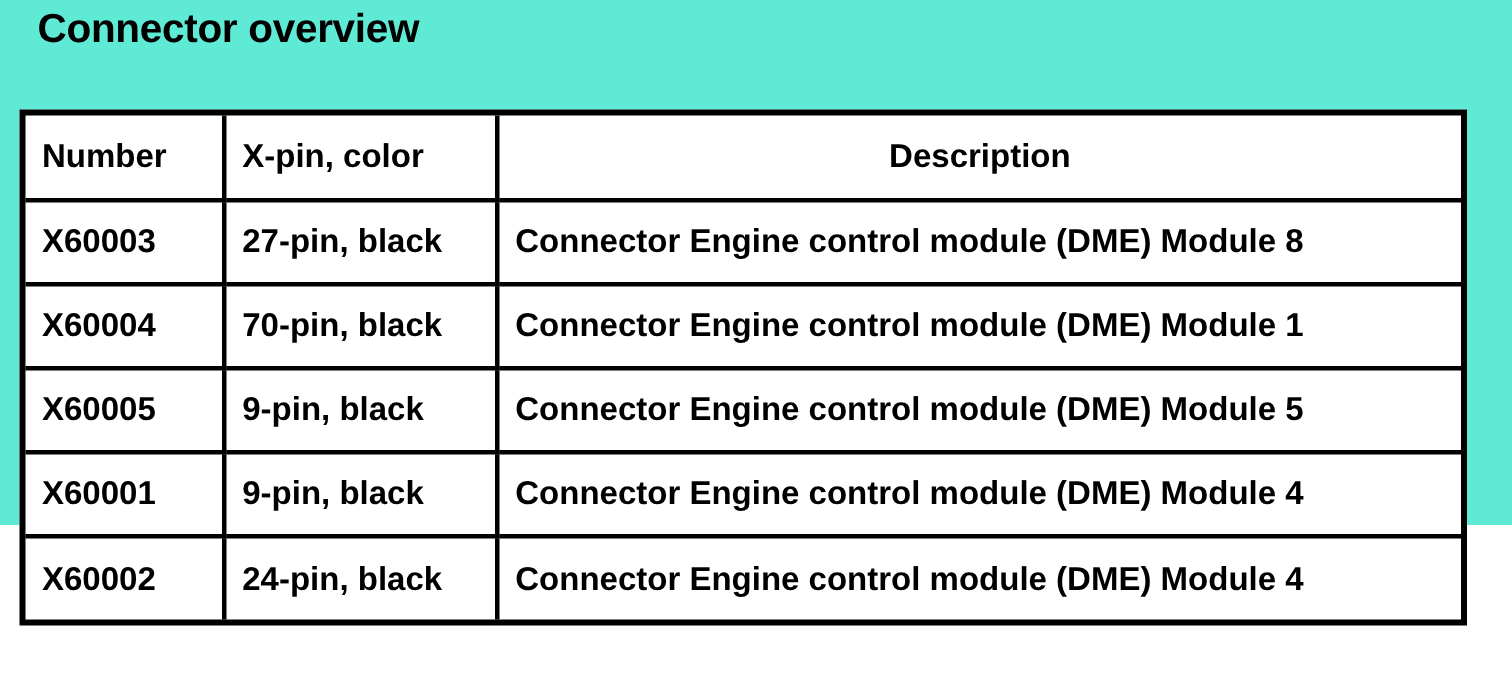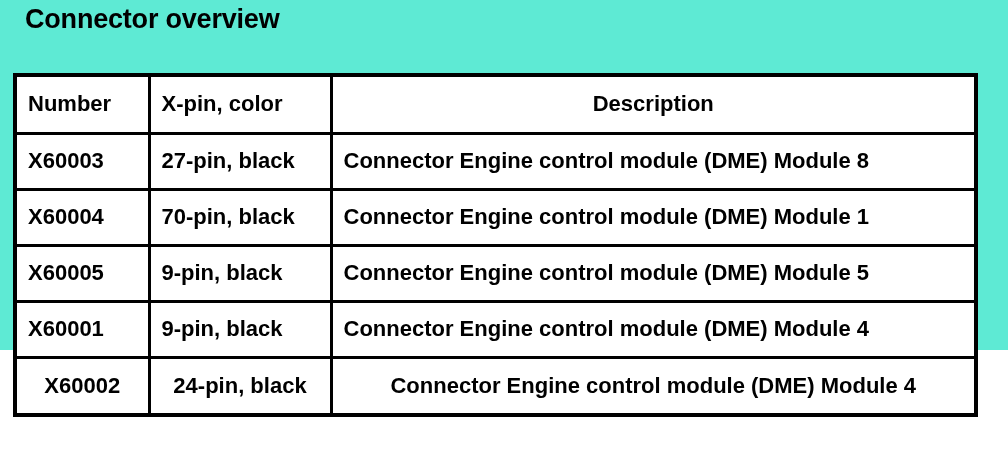--- a/index.html
+++ b/index.html
@@ -55,21 +55,20 @@
     font-weight: bold;
     text-align: left;
     vertical-align: middle;
     white-space: nowrap;
     overflow: hidden;
     box-sizing: border-box;
     line-height: 26px;
   }
   table.conn-table tr:last-child td {
     border-bottom: 0;
-    text-align: center;
   }
   table.conn-table td:last-child,
   table.conn-table th:last-child {
     border-right: 0;
   }
   table.conn-table thead th {
     font-weight: bold;
   }
   table.conn-table thead th.col-desc {
     text-align: center;

